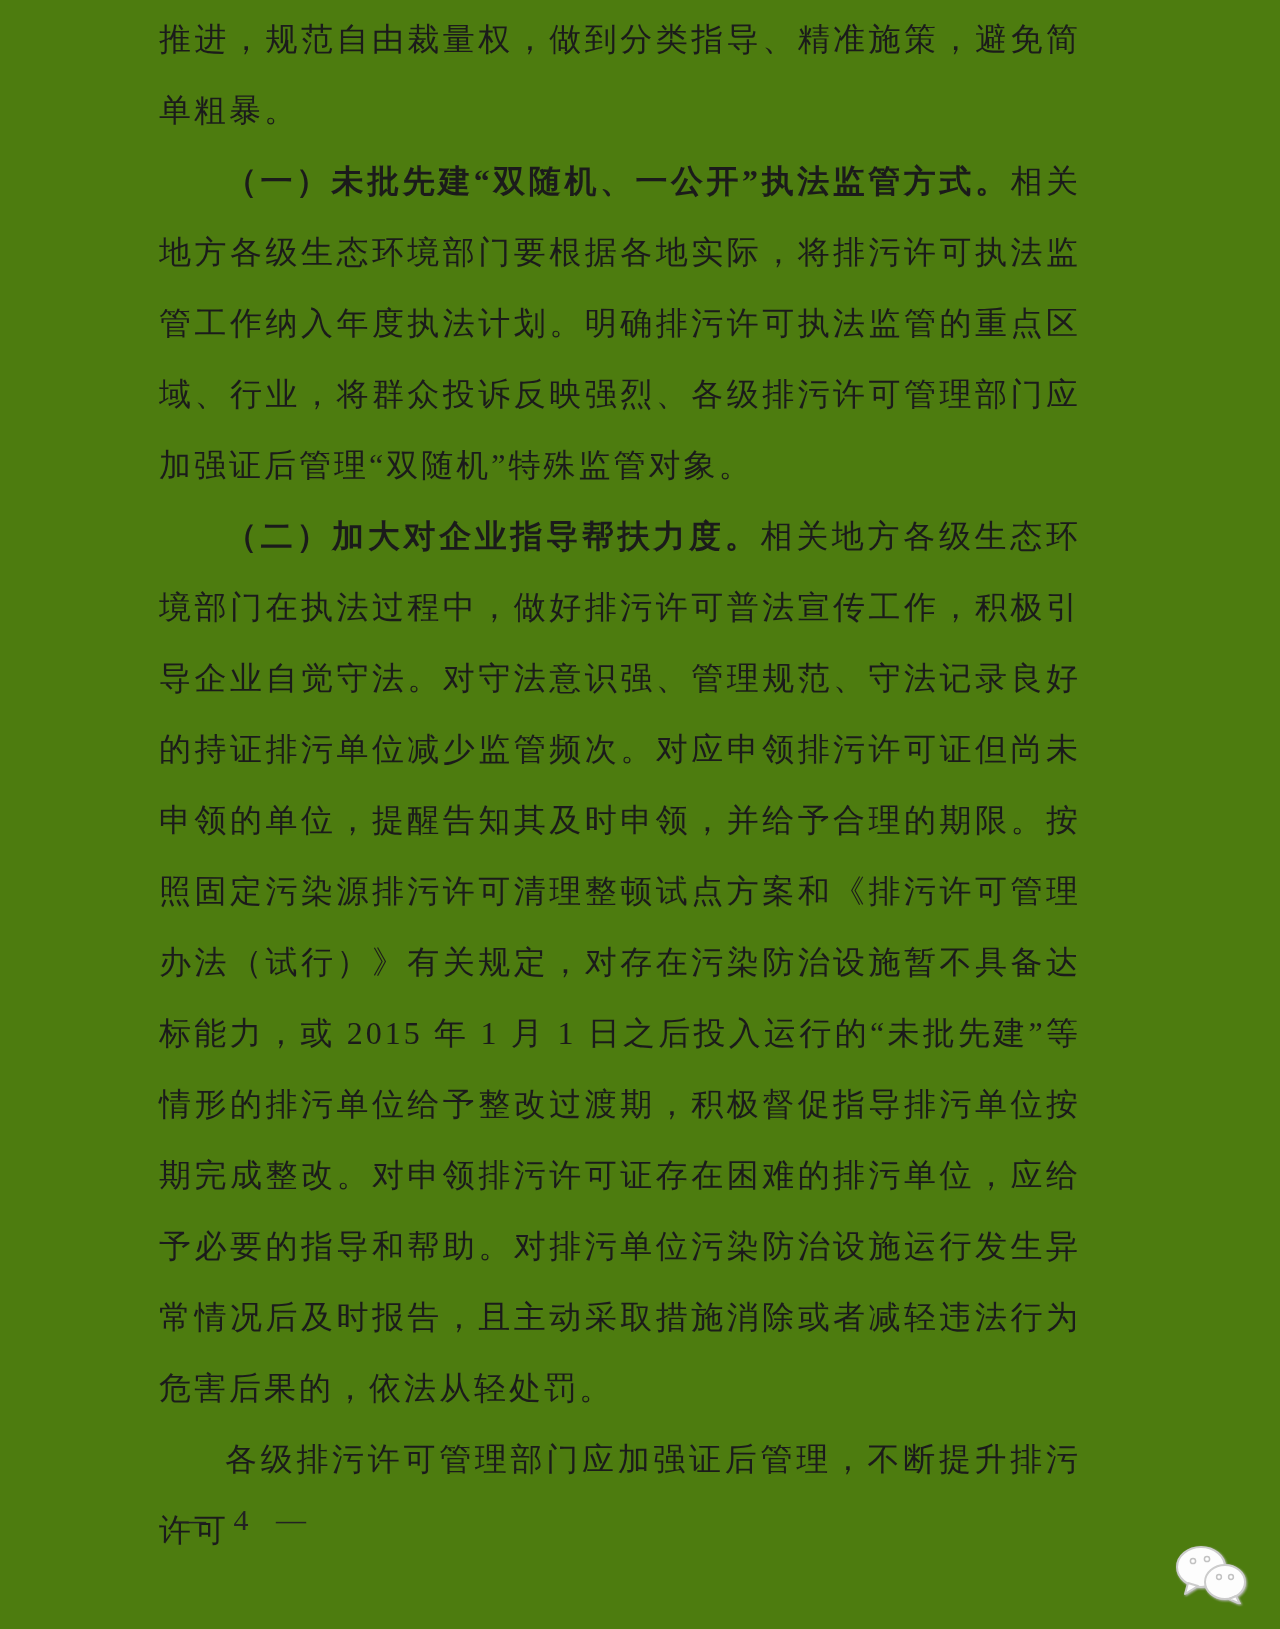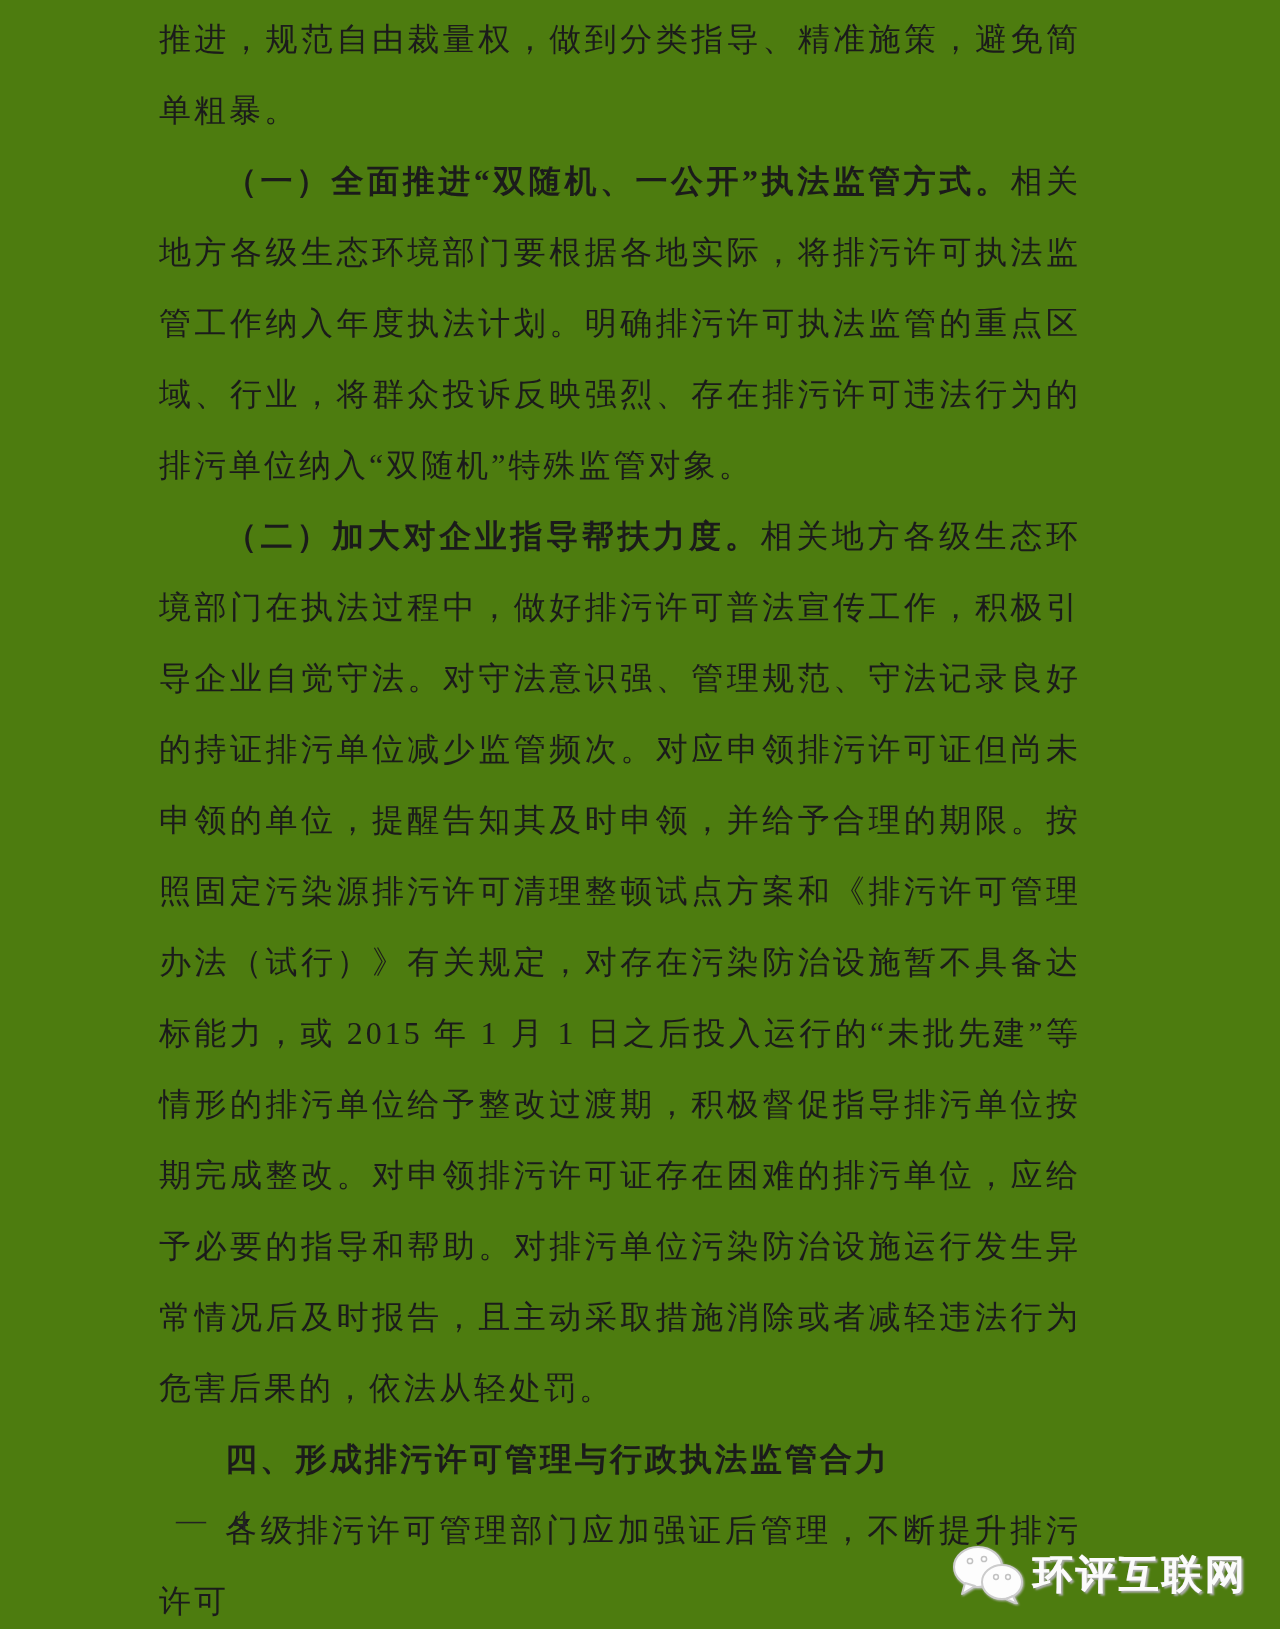--- a/index.html
+++ b/index.html
@@ -79,39 +79,37 @@
     text-shadow: 2px 2px 2px #ababab, -0.5px -0.5px 0 #e9e9e9;
   }
 </style>
 </head>
 <body>
 
 <div class="page">
 
   <div class="content">
       <p class="para"><span class="seg">推进，规范自由裁量权，做到分类指导、精准施策，避免简单粗暴。</span></p>
-      <p class="para indent"><span class="seg-bold">（一）全面推进“双随机、一公开”执法监管方式。</span><span class="seg">相关地方各级生态环境部门要根据各地实际，将排污许可执法监管工作纳入年度执法计划。明确排污许可执法监管的重点区域、行业，将群众投诉反映强烈、存在排污许可违法行为的排污单位纳入“双随机”特殊监管对象。</span></p>
+      <p class="para indent"><span class="seg-bold">（一）未批先建“双随机、一公开”执法监管方式。</span><span class="seg">相关地方各级生态环境部门要根据各地实际，将排污许可执法监管工作纳入年度执法计划。明确排污许可执法监管的重点区域、行业，将群众投诉反映强烈、各级排污许可管理部门应加强证后管理“双随机”特殊监管对象。</span></p>
       <p class="para indent"><span class="seg-bold">（二）加大对企业指导帮扶力度。</span><span class="seg">相关地方各级生态环境部门在执法过程中，做好排污许可普法宣传工作，积极引导企业自觉守法。对守法意识强、管理规范、守法记录良好的持证排污单位减少监管频次。对应申领排污许可证但尚未申领的单位，提醒告知其及时申领，并给予合理的期限。按照固定污染源排污许可清理整顿试点方案和《排污许可管理办法（试行）》有关规定，对存在污染防治设施暂不具备达标能力，或 2015 年 1 月 1 日之后投入运行的“未批先建”等情形的排污单位给予整改过渡期，积极督促指导排污单位按期完成整改。对申领排污许可证存在困难的排污单位，应给予必要的指导和帮助。对排污单位污染防治设施运行发生异常情况后及时报告，且主动采取措施消除或者减轻违法行为危害后果的，依法从轻处罚。</span></p>
-      <p class="para indent heading"><span class="seg-bold">四、形成排污许可管理与行政执法监管合力</span></p>
       <p class="para indent"><span class="seg">各级排污许可管理部门应加强证后管理，不断提升排污许可</span></p>
     </div>
 
   <div class="footer">— 4 —</div>
 
   <div class="watermark">
     <span class="wm-icon">
       <svg width="74" height="60" viewBox="0 0 74 60" xmlns="http://www.w3.org/2000/svg">
 
         <ellipse cx="27" cy="23" rx="24" ry="20" fill="#fdfdfd" stroke="#cccccc" stroke-width="2"></ellipse>
         <path d="M14 39 L11 50 L24 42 Z" fill="#fdfdfd" stroke="#cccccc" stroke-width="2" stroke-linejoin="round"></path>
         <circle cx="19" cy="17" r="2.6" fill="#ffffff" stroke="#c2c2c2" stroke-width="1.5"></circle>
         <circle cx="33" cy="15" r="2.6" fill="#ffffff" stroke="#c2c2c2" stroke-width="1.5"></circle>
 
         <ellipse cx="51" cy="38" rx="20" ry="17" fill="#fdfdfd" stroke="#cccccc" stroke-width="2"></ellipse>
         <path d="M62 52 L66 60 L55 55 Z" fill="#fdfdfd" stroke="#cccccc" stroke-width="2" stroke-linejoin="round"></path>
         <circle cx="45" cy="33" r="2.4" fill="#ffffff" stroke="#c2c2c2" stroke-width="1.5"></circle>
         <circle cx="57" cy="33" r="2.4" fill="#ffffff" stroke="#c2c2c2" stroke-width="1.5"></circle>
       </svg>
     </span>
-    <span class="wm-text">环评互联网</span>
   </div>
 
 </div>
 
 </body></html>

